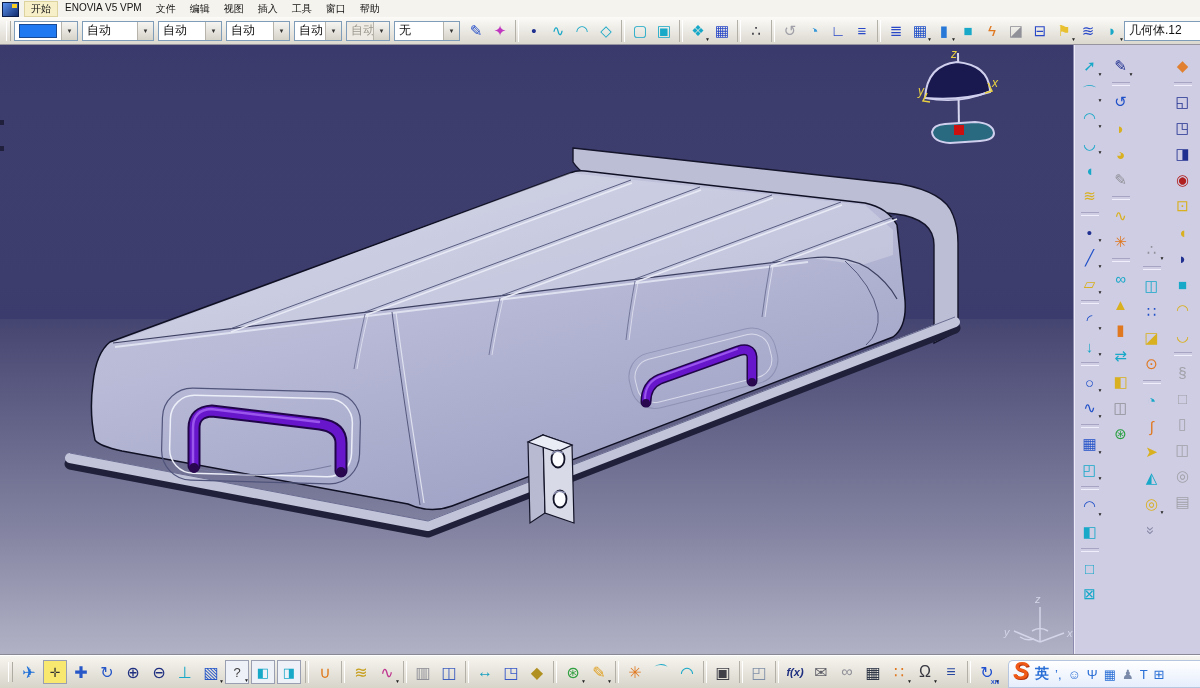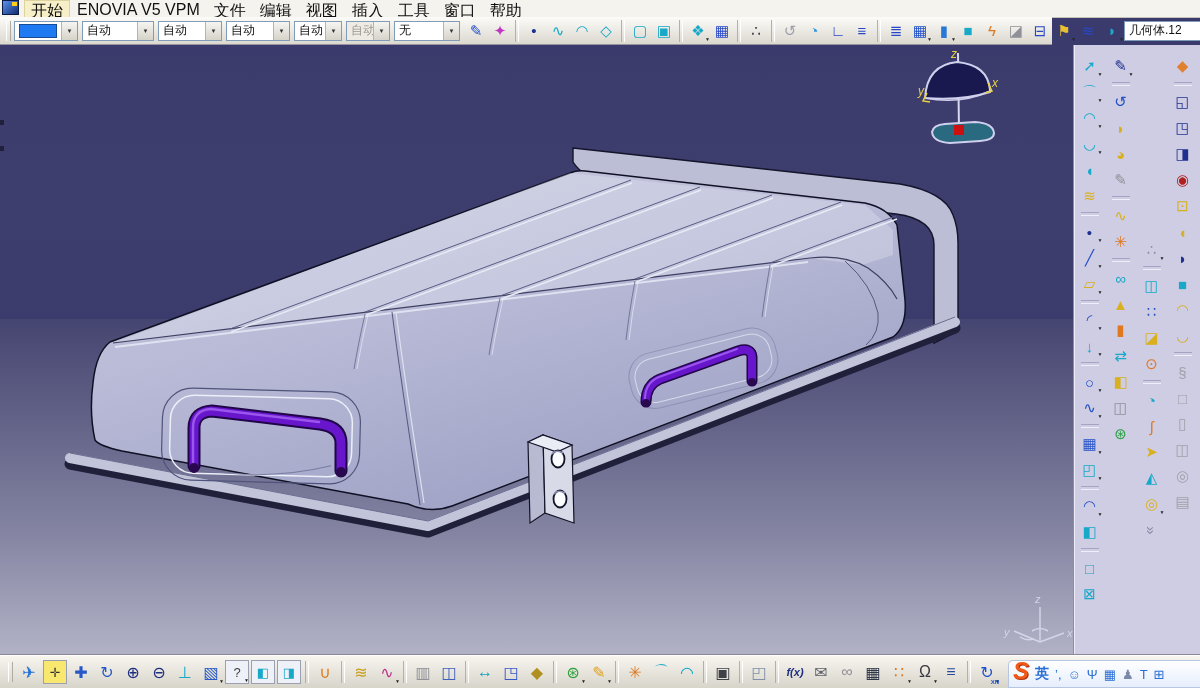--- a/index.html
+++ b/index.html
@@ -1,27 +1,27 @@
 <!DOCTYPE html>
 <html><head>
 <meta charset="utf-8">
 <style>
 html,body{margin:0;padding:0}
 body{width:1200px;height:688px;overflow:hidden;position:relative;
      font-family:"Liberation Sans","DejaVu Sans",sans-serif;background:#3a3a6c;}
 
 .menubar{position:absolute;top:0;left:0;width:1200px;height:17px;background:#f5f3ee;
- border-bottom:1px solid #c6c3ba;display:flex;align-items:flex-start;font-size:16px;color:#111;z-index:10}
+ border-bottom:1px solid #c6c3ba;display:flex;align-items:flex-end;font-size:10px;color:#111;z-index:10}
 .appicon{width:15px;height:13px;margin:0 5px 0 2px;background:linear-gradient(135deg,#5b93ef,#122c6e);
  border:1px solid #0a1c46;position:relative}
 .appicon:after{content:"";position:absolute;right:1px;top:1px;width:5px;height:4px;background:#f8cf20}
 .menu-item{padding:1px 7px;white-space:nowrap;cursor:default}
 .menu-item.start{background:#f7efc8;border:1px solid #dcd39f;padding:0 6px}
 
-.toolbar-top{position:absolute;top:17px;left:0;width:1052px;height:28px;
+.toolbar-top{position:absolute;top:17px;left:0;width:1200px;height:28px;
  background:linear-gradient(#fcfbf8,#dbd8cf);border-bottom:1px solid #97949f;
  display:flex;align-items:center;padding-left:3px;box-sizing:border-box;z-index:10}
 .grip{width:3px;height:20px;border-left:1px solid #fff;border-right:1px solid #aeaba2;margin:0 3px;flex:none}
 .combo{height:20px;background:#fff;border:1px solid #7f9db9;display:flex;align-items:center;
  font-size:12px;margin-right:4px;flex:none;box-sizing:border-box}
 .combo .val{flex:1;padding:0 4px;white-space:nowrap;overflow:hidden;color:#111}
 .combo .arrow{width:15px;height:100%;background:linear-gradient(#f6f5f1,#d6d3c9);
  border-left:1px solid #b7b4ab;display:flex;align-items:center;justify-content:center;
  font-size:6px;color:#333;flex:none}
 .combo.disabled{background:#edebe3}

